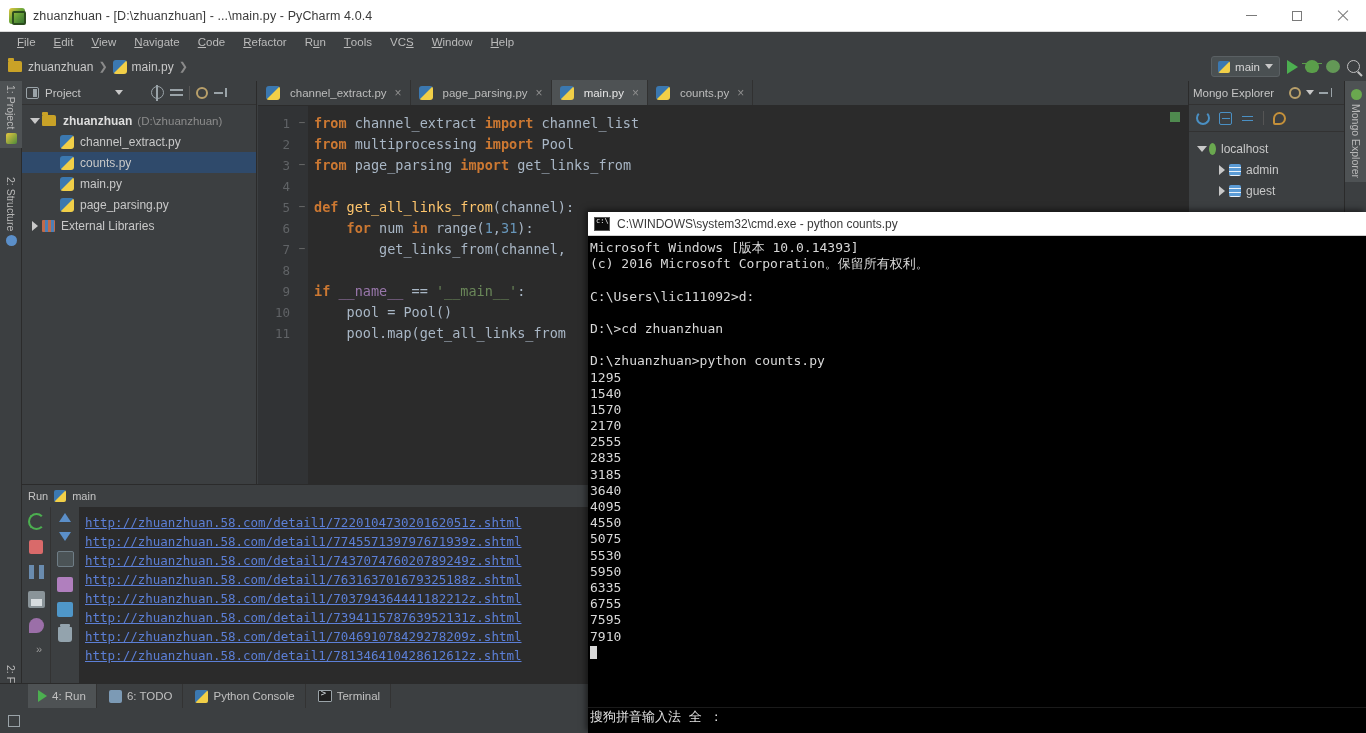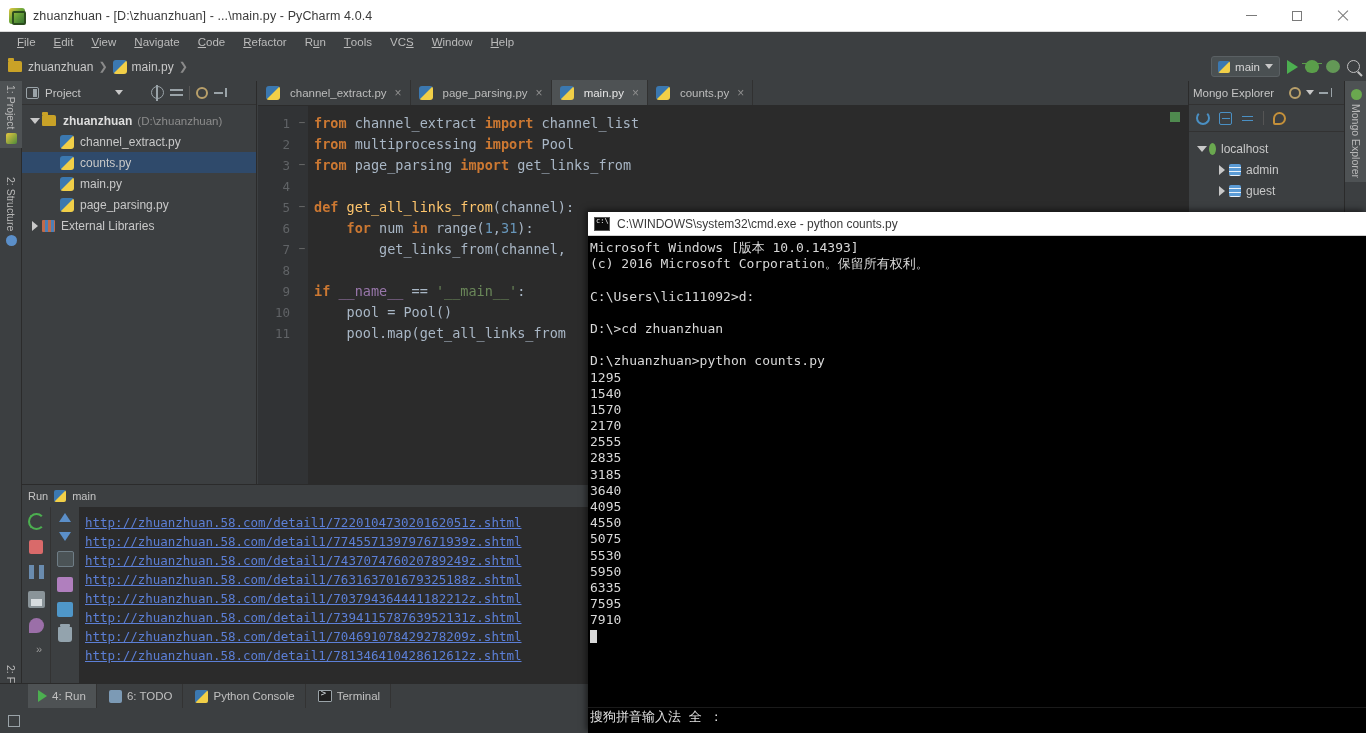--- a/index.html
+++ b/index.html
@@ -572,20 +572,21 @@
         <div class="cmd-line">2555</div>
         <div class="cmd-line">2835</div>
         <div class="cmd-line">3185</div>
         <div class="cmd-line">3640</div>
         <div class="cmd-line">4095</div>
         <div class="cmd-line">4550</div>
         <div class="cmd-line">5075</div>
         <div class="cmd-line">5530</div>
         <div class="cmd-line">5950</div>
         <div class="cmd-line">6335</div>
+        <div class="cmd-line">6755</div>
         <div class="cmd-line">7595</div>
         <div class="cmd-line">7910</div>
         <div class="cmd-line"><span class="cmd-cursor"></span></div>
       </div>
     <div class="cmd-foot">
       <span>搜狗拼音输入法 全 ：</span>
     </div>
   </div>
 
 </div>

